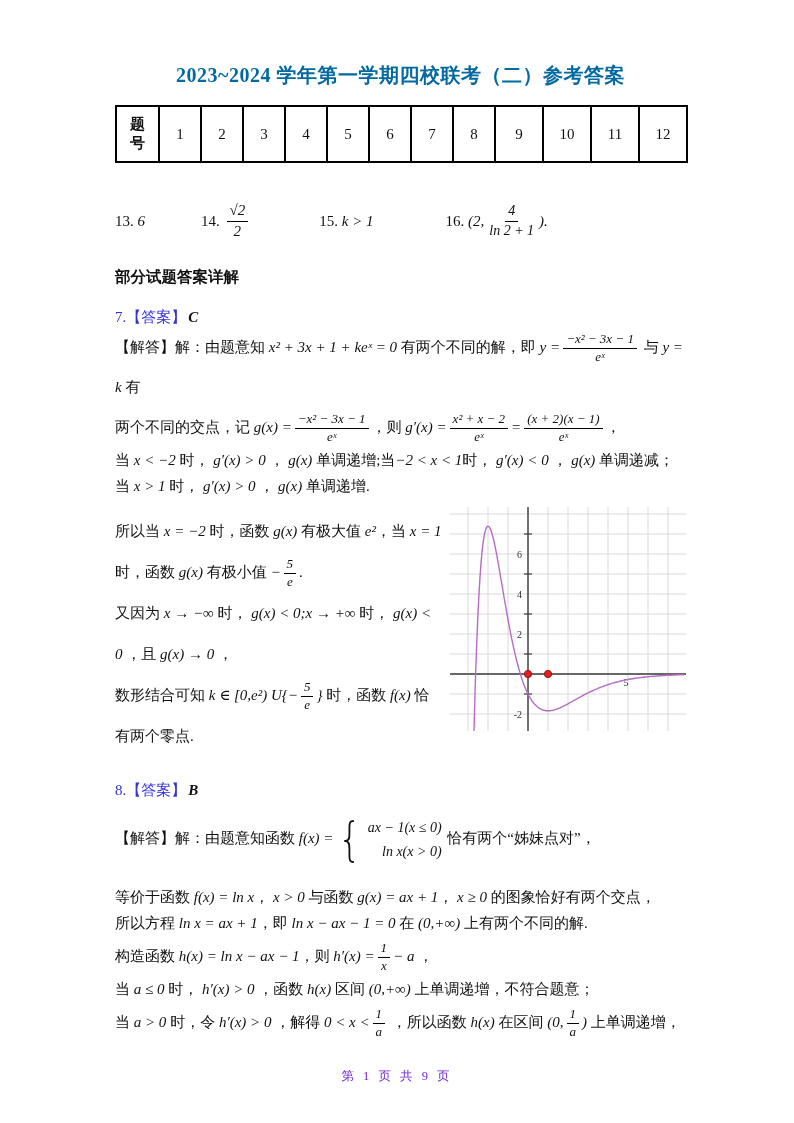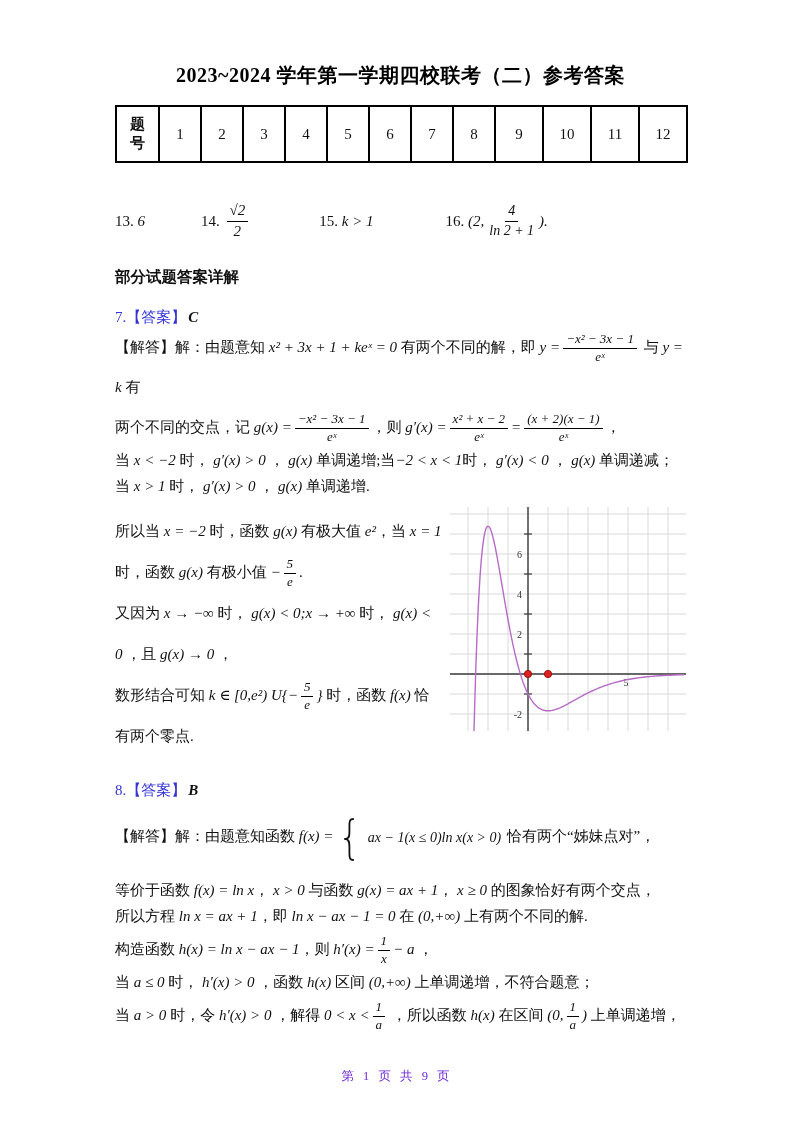--- a/index.html
+++ b/index.html
@@ -2,21 +2,21 @@
 <html><head>
 <meta charset="utf-8">
 <style>
   html,body{margin:0;padding:0;background:#888;}
   .page{
     position:relative;width:794px;height:1123px;margin:0 auto;background:#ffffff;
     font-family:"Liberation Serif","DejaVu Serif",serif;color:#111;
     overflow:hidden;box-sizing:border-box;padding:62px 108px 0 115px;
   }
   .title{
-    margin:0 0 16px 0;text-align:center;font-size:20px;font-weight:bold;color:#000000;
+    margin:0 0 16px 0;text-align:center;font-size:20px;font-weight:bold;color:#0369a1;
     letter-spacing:0.5px;white-space:nowrap;
   }
   table.answers{border-collapse:collapse;width:571px;table-layout:fixed;}
   table.answers th,table.answers td{
     border:2px solid #000;text-align:center;height:31px;font-size:15px;padding:8px;
   }
   table.answers th{font-weight:bold;}
   .fillins{display:flex;align-items:center;gap:10px;margin:32px 0 4px 0;min-height:52px;font-size:15px;}
   .fillins .item{display:flex;align-items:center;}
   .fillins .gap1{width:36px;} .fillins .gap2{width:48px;} .fillins .gap3{width:52px;}
@@ -35,21 +35,21 @@
   p.para{margin:0;font-size:15px;}
   .p-frac{margin-top:13px;line-height:40px;}
   .p-plain{margin-top:17px;line-height:26px;}
   .cols{display:flex;margin-top:12px;}
   .leftcol{width:372px;}
   .leftcol p.para{line-height:41px;}
   .graphbox{width:236px;margin-left:8px;margin-top:-4px;}
   svg.fgraph{display:block;background:#fff;}
   .cases{display:inline-flex;align-items:center;vertical-align:middle;margin:0 2px;}
   .cases .brace{font-size:46px;font-weight:100;line-height:0.85;font-family:"DejaVu Sans",sans-serif;margin-right:3px;transform:scaleX(0.8);}
-  .cases .rows{display:inline-flex;font-size:14px;line-height:1.7;font-style:italic;text-align:right;}
+  .cases .rows{display:inline-flex;flex-direction:column;font-size:14px;line-height:1.7;font-style:italic;text-align:right;}
   .footer{position:absolute;bottom:38px;left:0;right:0;text-align:center;font-size:12.5px;letter-spacing:3px;color:#6d28d9;}
 </style>
 </head>
 <body>
 
 <div class="page">
 
   <h1 class="title">2023~2024 学年第一学期四校联考（二）参考答案</h1>
 
   <table class="answers">

